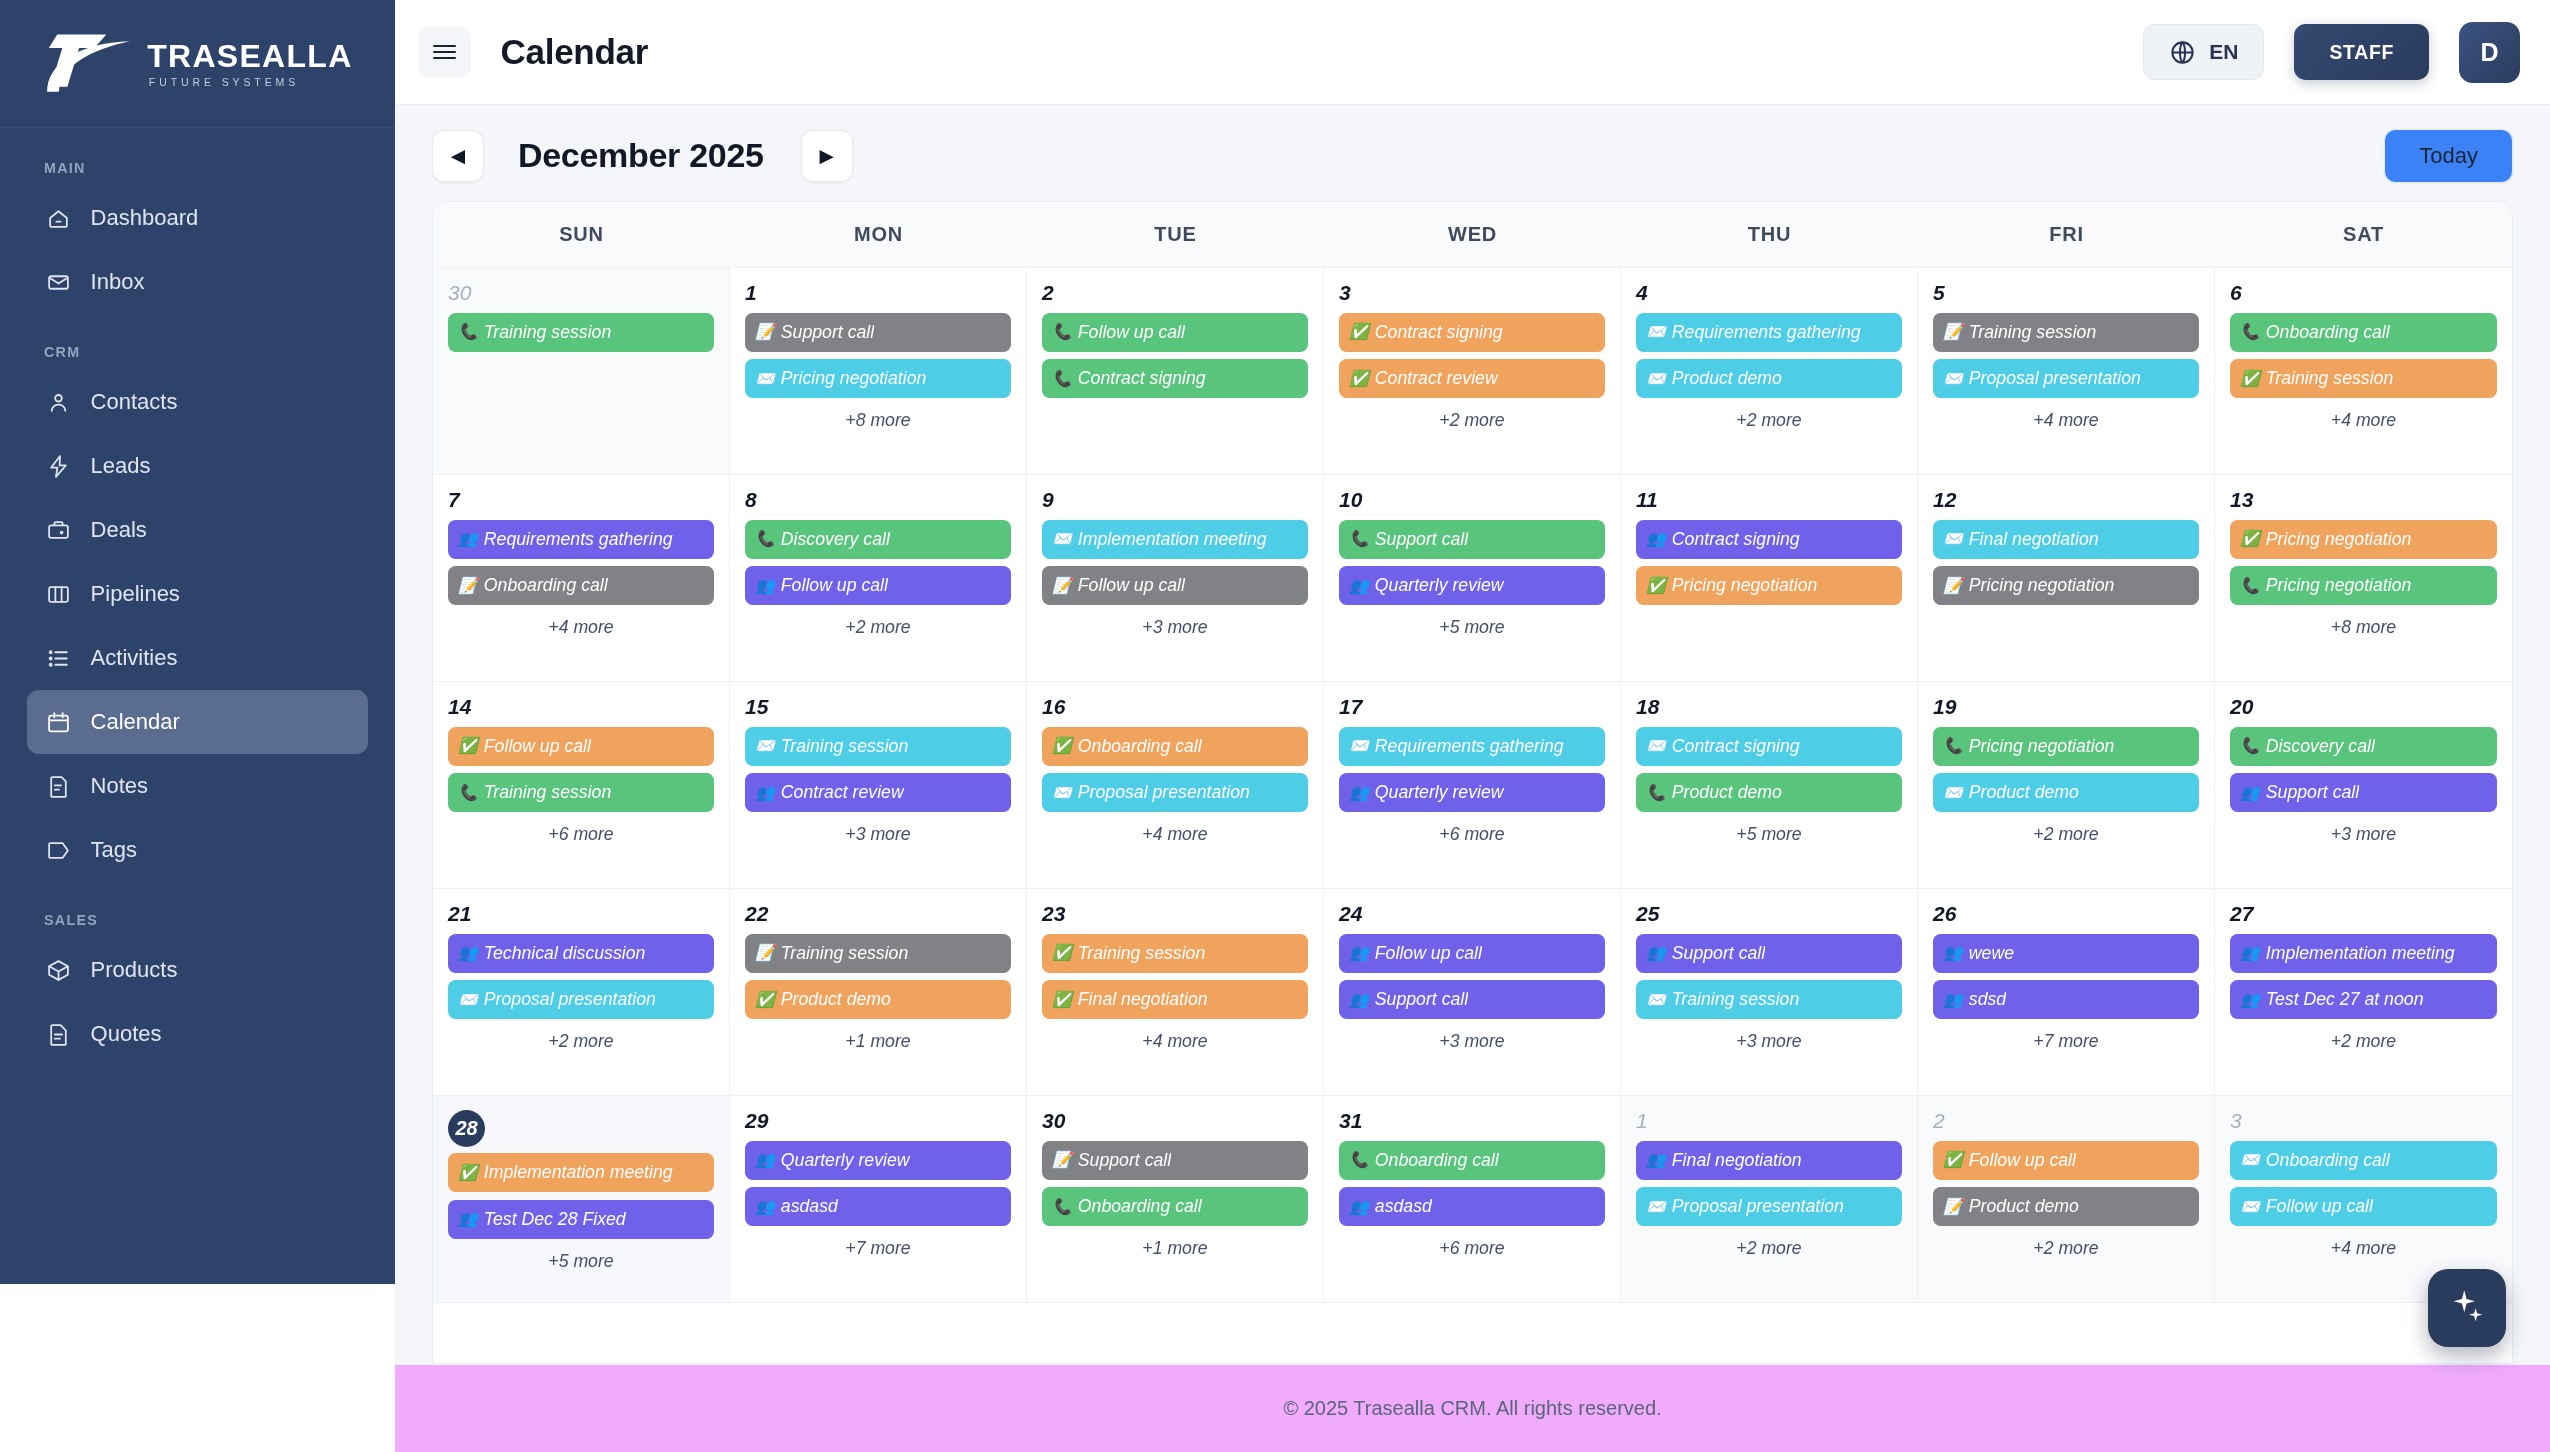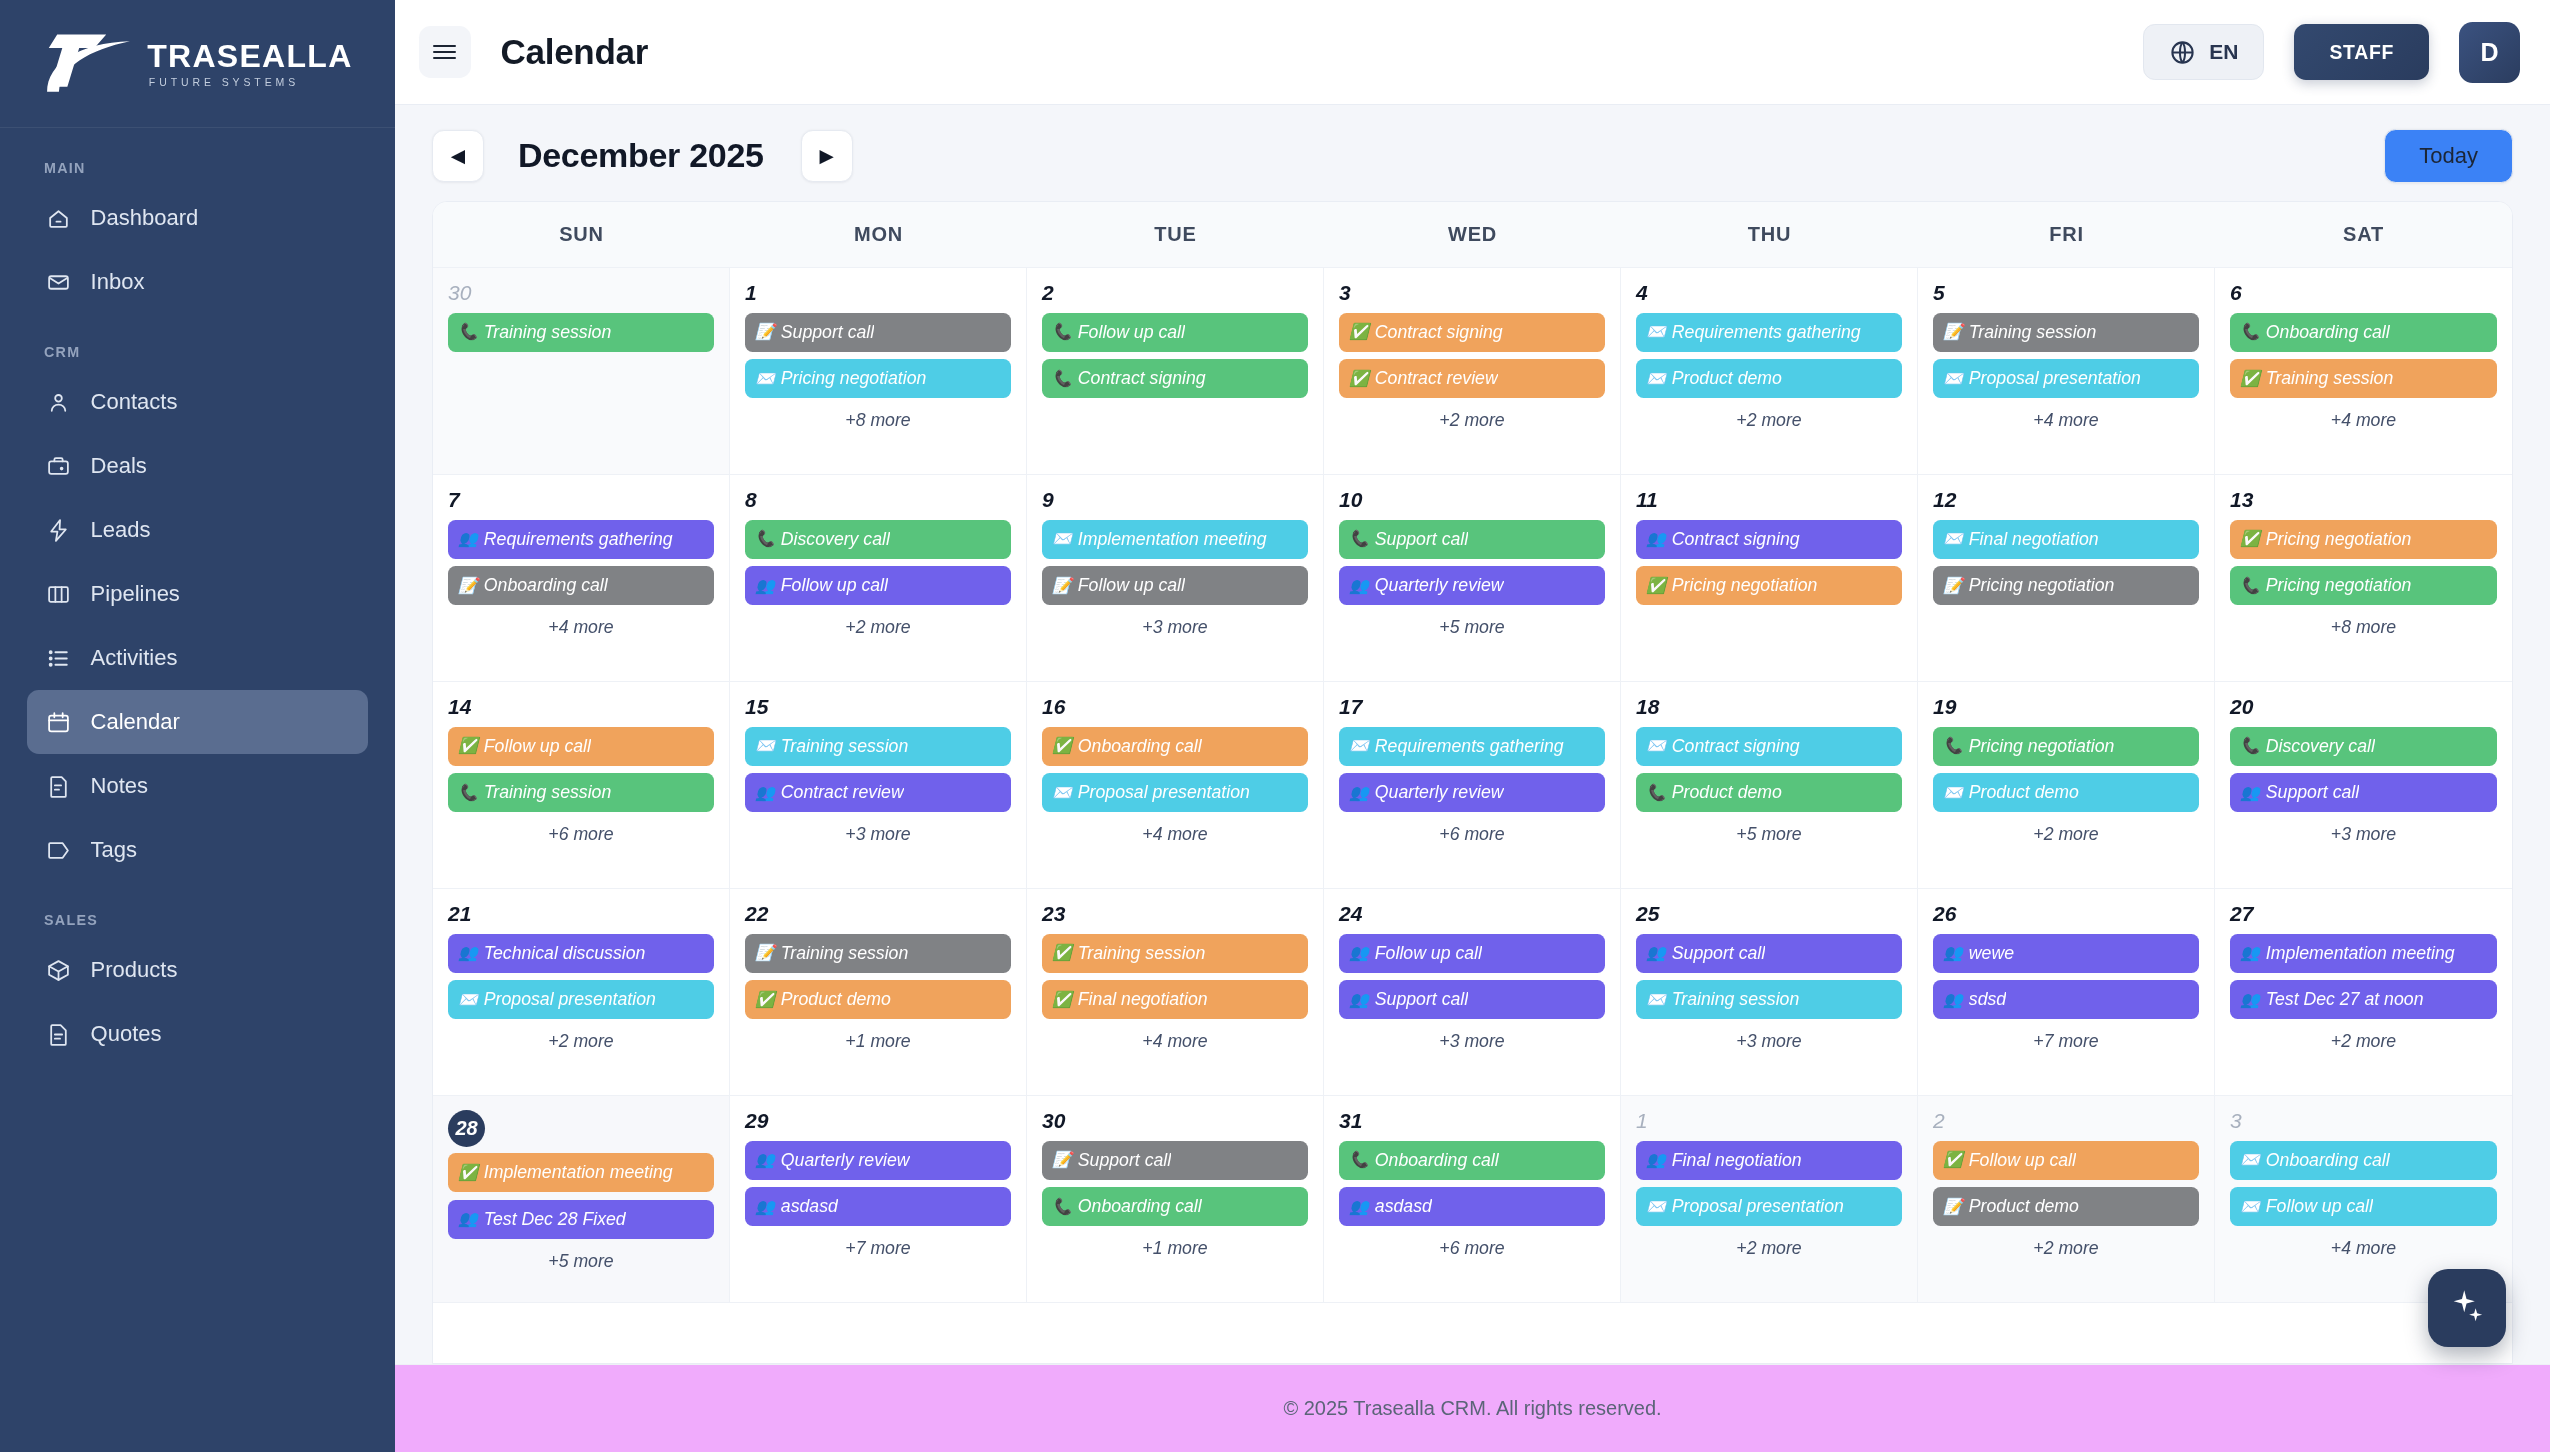--- a/index.html
+++ b/index.html
@@ -6,21 +6,21 @@
   html, body {
     width: 2550px; height: 1452px;
     font-family: "Liberation Sans", sans-serif;
     background: #ffffff;
     overflow: hidden;
   }
   #app { display: flex; width: 2550px; height: 1452px; }
 
   
   #sidebar {
-    width: 395px; height: 1452px;
+    width: 395px; height: 1284px;
     background: #2e4369;
     flex: 0 0 395px;
     display: flex; flex-direction: column;
     overflow: hidden;
     position: relative;
   }
   .logo-wrap {
     height: 128px;
     display: flex; align-items: center; justify-content: center;
     border-bottom: 0.8px solid rgba(255,255,255,0.07);
@@ -262,34 +262,34 @@
             <svg viewBox="0 0 24 24" fill="none" stroke="currentColor" stroke-width="1.7" stroke-linecap="round" stroke-linejoin="round">
               <circle cx="12" cy="8" r="3.2"></circle>
               <path d="M5.5 20c0-3.6 2.9-6 6.5-6s6.5 2.4 6.5 6"></path>
             </svg>
           </span>
           <span>Contacts</span>
         </div>
         <div class="nav-item">
           <span class="nav-icon">
             <svg viewBox="0 0 24 24" fill="none" stroke="currentColor" stroke-width="1.7" stroke-linecap="round" stroke-linejoin="round">
+              <path d="M13.5 2 5 13h6l-1.5 9L19 11h-6z"></path>
+            </svg>
+          </span>
+          <span>Leads</span>
+        </div>
+        <div class="nav-item">
+          <span class="nav-icon">
+            <svg viewBox="0 0 24 24" fill="none" stroke="currentColor" stroke-width="1.7" stroke-linecap="round" stroke-linejoin="round">
               <rect x="3" y="7" width="18" height="12" rx="2"></rect>
               <path d="M8 7V5.5A1.5 1.5 0 0 1 9.5 4h5A1.5 1.5 0 0 1 16 5.5V7"></path>
               <circle cx="15" cy="14" r="0.9" fill="currentColor"></circle>
             </svg>
           </span>
           <span>Deals</span>
-        </div>
-        <div class="nav-item">
-          <span class="nav-icon">
-            <svg viewBox="0 0 24 24" fill="none" stroke="currentColor" stroke-width="1.7" stroke-linecap="round" stroke-linejoin="round">
-              <path d="M13.5 2 5 13h6l-1.5 9L19 11h-6z"></path>
-            </svg>
-          </span>
-          <span>Leads</span>
         </div>
         <div class="nav-item">
           <span class="nav-icon">
             <svg viewBox="0 0 24 24" fill="none" stroke="currentColor" stroke-width="1.7" stroke-linecap="round" stroke-linejoin="round">
               <rect x="3" y="5" width="18" height="14" rx="1.5"></rect>
               <path d="M9 5v14M15 5v14"></path>
             </svg>
           </span>
           <span>Pipelines</span>
         </div>

